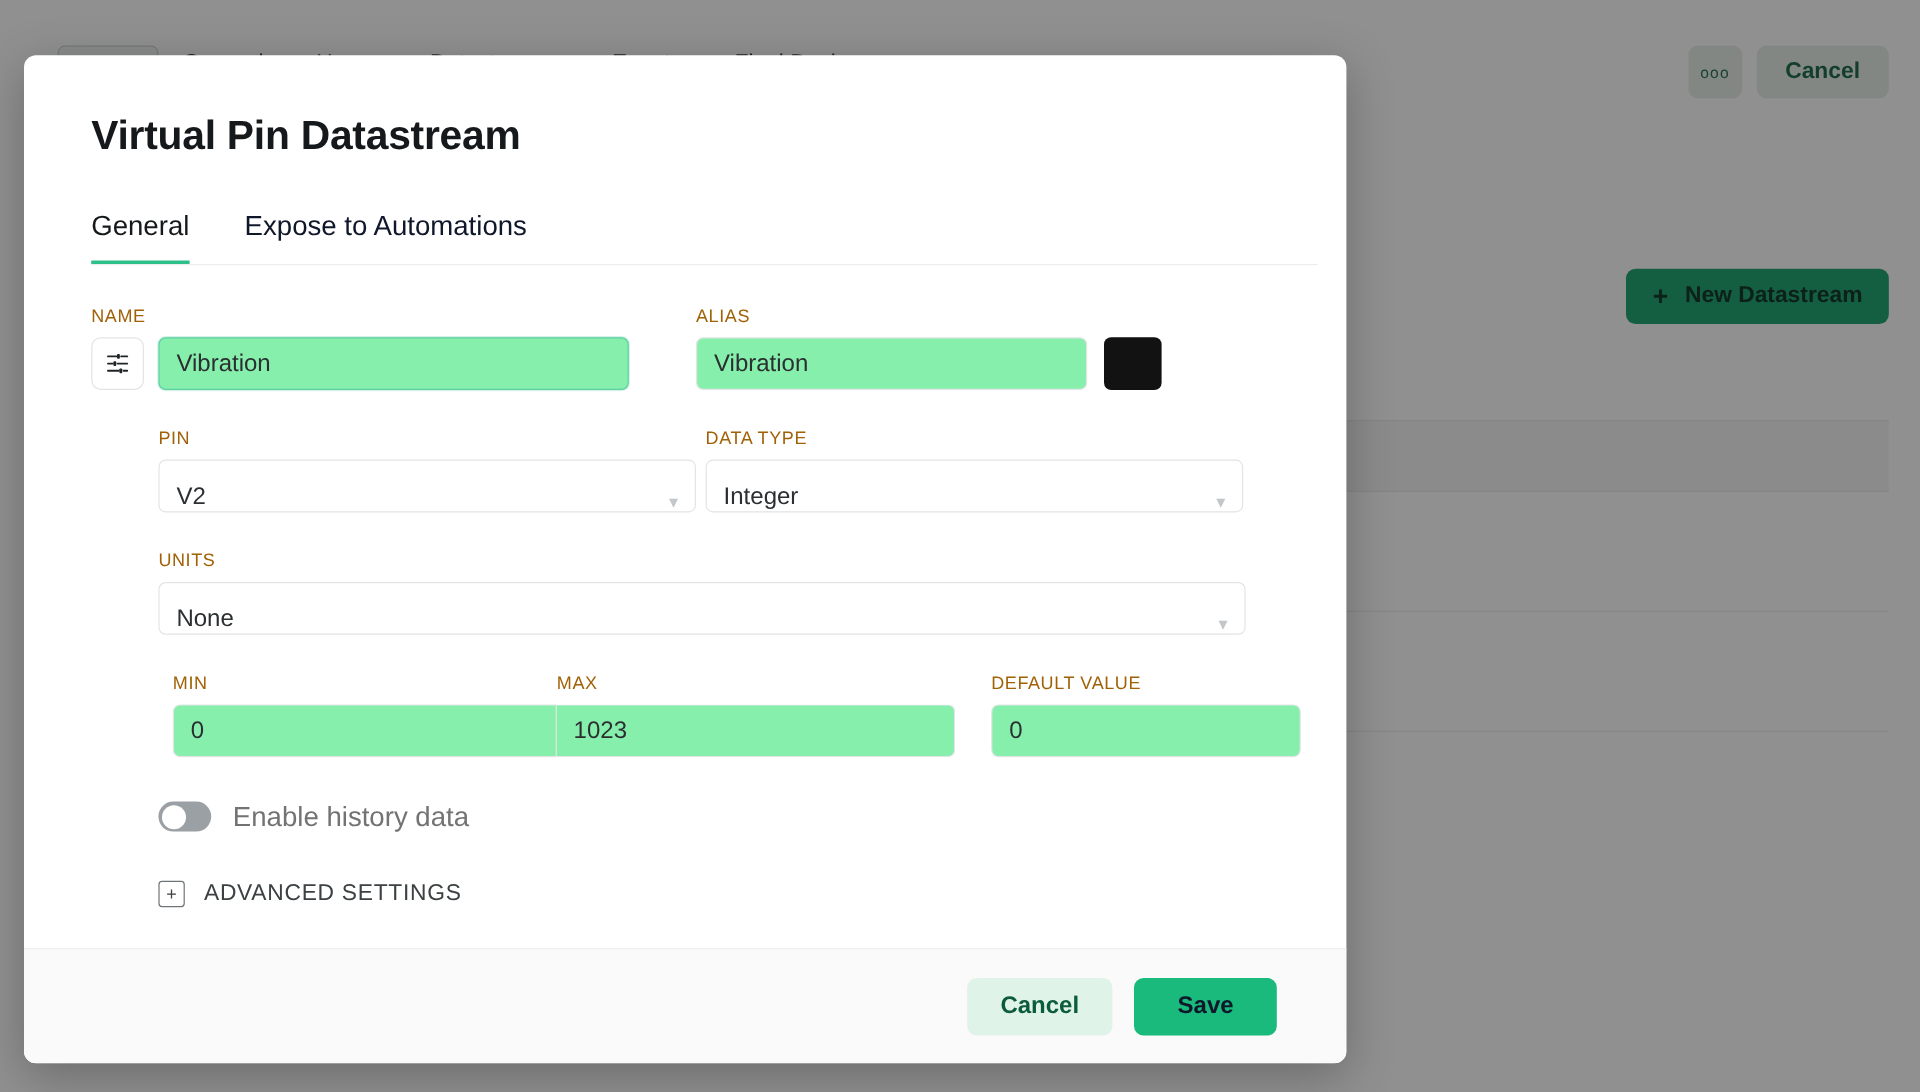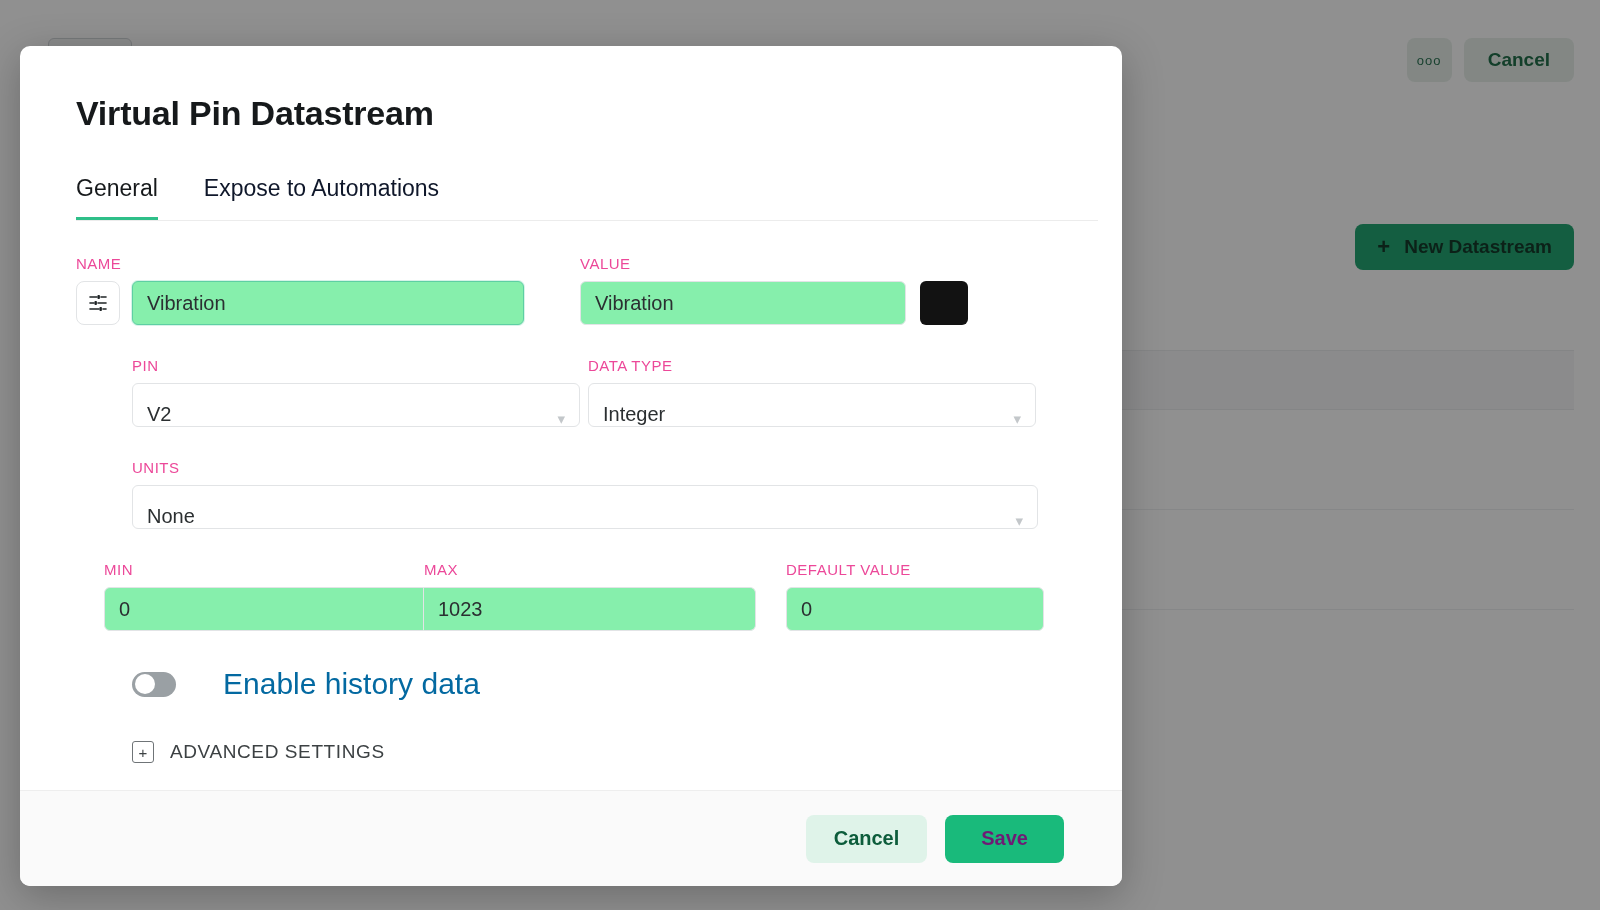--- a/index.html
+++ b/index.html
@@ -231,21 +231,21 @@
     font-weight: normal;
     box-shadow: inset 0 -3px 0 0 #2fbf89;
   }
 
   
   .form { margin-top: 34px; }
 
   .field-label {
     font-size: 15px;
     letter-spacing: 0.5px;
-    color: #ec4899;
+    color: #a16207;
     margin-bottom: 9px;
   }
 
   .row { display: flex; }
 
   .icon-btn {
     width: 44px;
     height: 44px;
     border: 1px solid #e2e4e6;
     border-radius: 8px;
@@ -311,21 +311,21 @@
   .name-col  { width: 448px; }
   .alias-col { width: 388px; margin-left: 56px; }
   .pin-col   { width: 448px; margin-left: 56px; }
   .type-col  { width: 448px; }
 
   .row-gap { margin-top: 32px; }
 
   .units-col { width: 906px; margin-left: 56px; }
 
   
-  .minmax-wrap { display: flex; margin-left: 28px; }
+  .minmax-wrap { display: flex; margin-left: 68px; }
   .min-col { width: 320px; }
   .max-col { width: 332px; }
   .def-col { width: 258px; margin-left: 30px; }
 
   .input.joined-left  { border-radius: 6px 0 0 6px; border-right: 1px solid #e2e4e6; }
   .input.joined-right { border-radius: 0 6px 6px 0; border-left: none; }
 
   
   .toggle-row {
     display: flex;
@@ -345,21 +345,21 @@
   }
   .toggle .knob {
     position: absolute;
     top: 2.5px;
     left: 3px;
     width: 20px;
     height: 20px;
     border-radius: 50%;
     background: #ffffff;
   }
-  .toggle-label { font-size: 30px; color: #0369a1; margin-left: 29px; }
+  .toggle-label { font-size: 23px; color: #737373; }
 
   
   .adv-row {
     display: flex;
     align-items: center;
     gap: 16px;
     margin-top: 40px;
     margin-left: 56px;
   }
   .adv-box {
@@ -405,21 +405,21 @@
     font-family: inherit;
     cursor: pointer;
   }
 
   .footer-save {
     height: 48px;
     padding: 0 36px;
     border-radius: 8px;
     border: none;
     background: #19ba7b;
-    color: #701a75;
+    color: #0f172a;
     font-size: 20px;
     font-weight: bold;
     font-family: inherit;
     cursor: pointer;
   }
 </style>
 </head>
 <body>
 
 <div id="app">
@@ -513,21 +513,21 @@
                     <rect x="7.5" y="8" width="2.4" height="4" rx="0.8"></rect>
                     <rect x="12.5" y="14" width="2.4" height="4" rx="0.8"></rect>
                   </g>
                 </svg>
               </div>
               <input class="input focused" readonly="" value="Vibration" style="">
             </div>
           </div>
 
           <div class="alias-col">
-            <div class="field-label">VALUE</div>
+            <div class="field-label">ALIAS</div>
             <div style="display:flex;align-items:center;">
               <input class="input" readonly="" value="Vibration" style="">
               <div class="swatch"></div>
             </div>
           </div>
         </div>
 
         <div class="row row-gap">
           <div class="pin-col">
             <div class="field-label">PIN</div>

